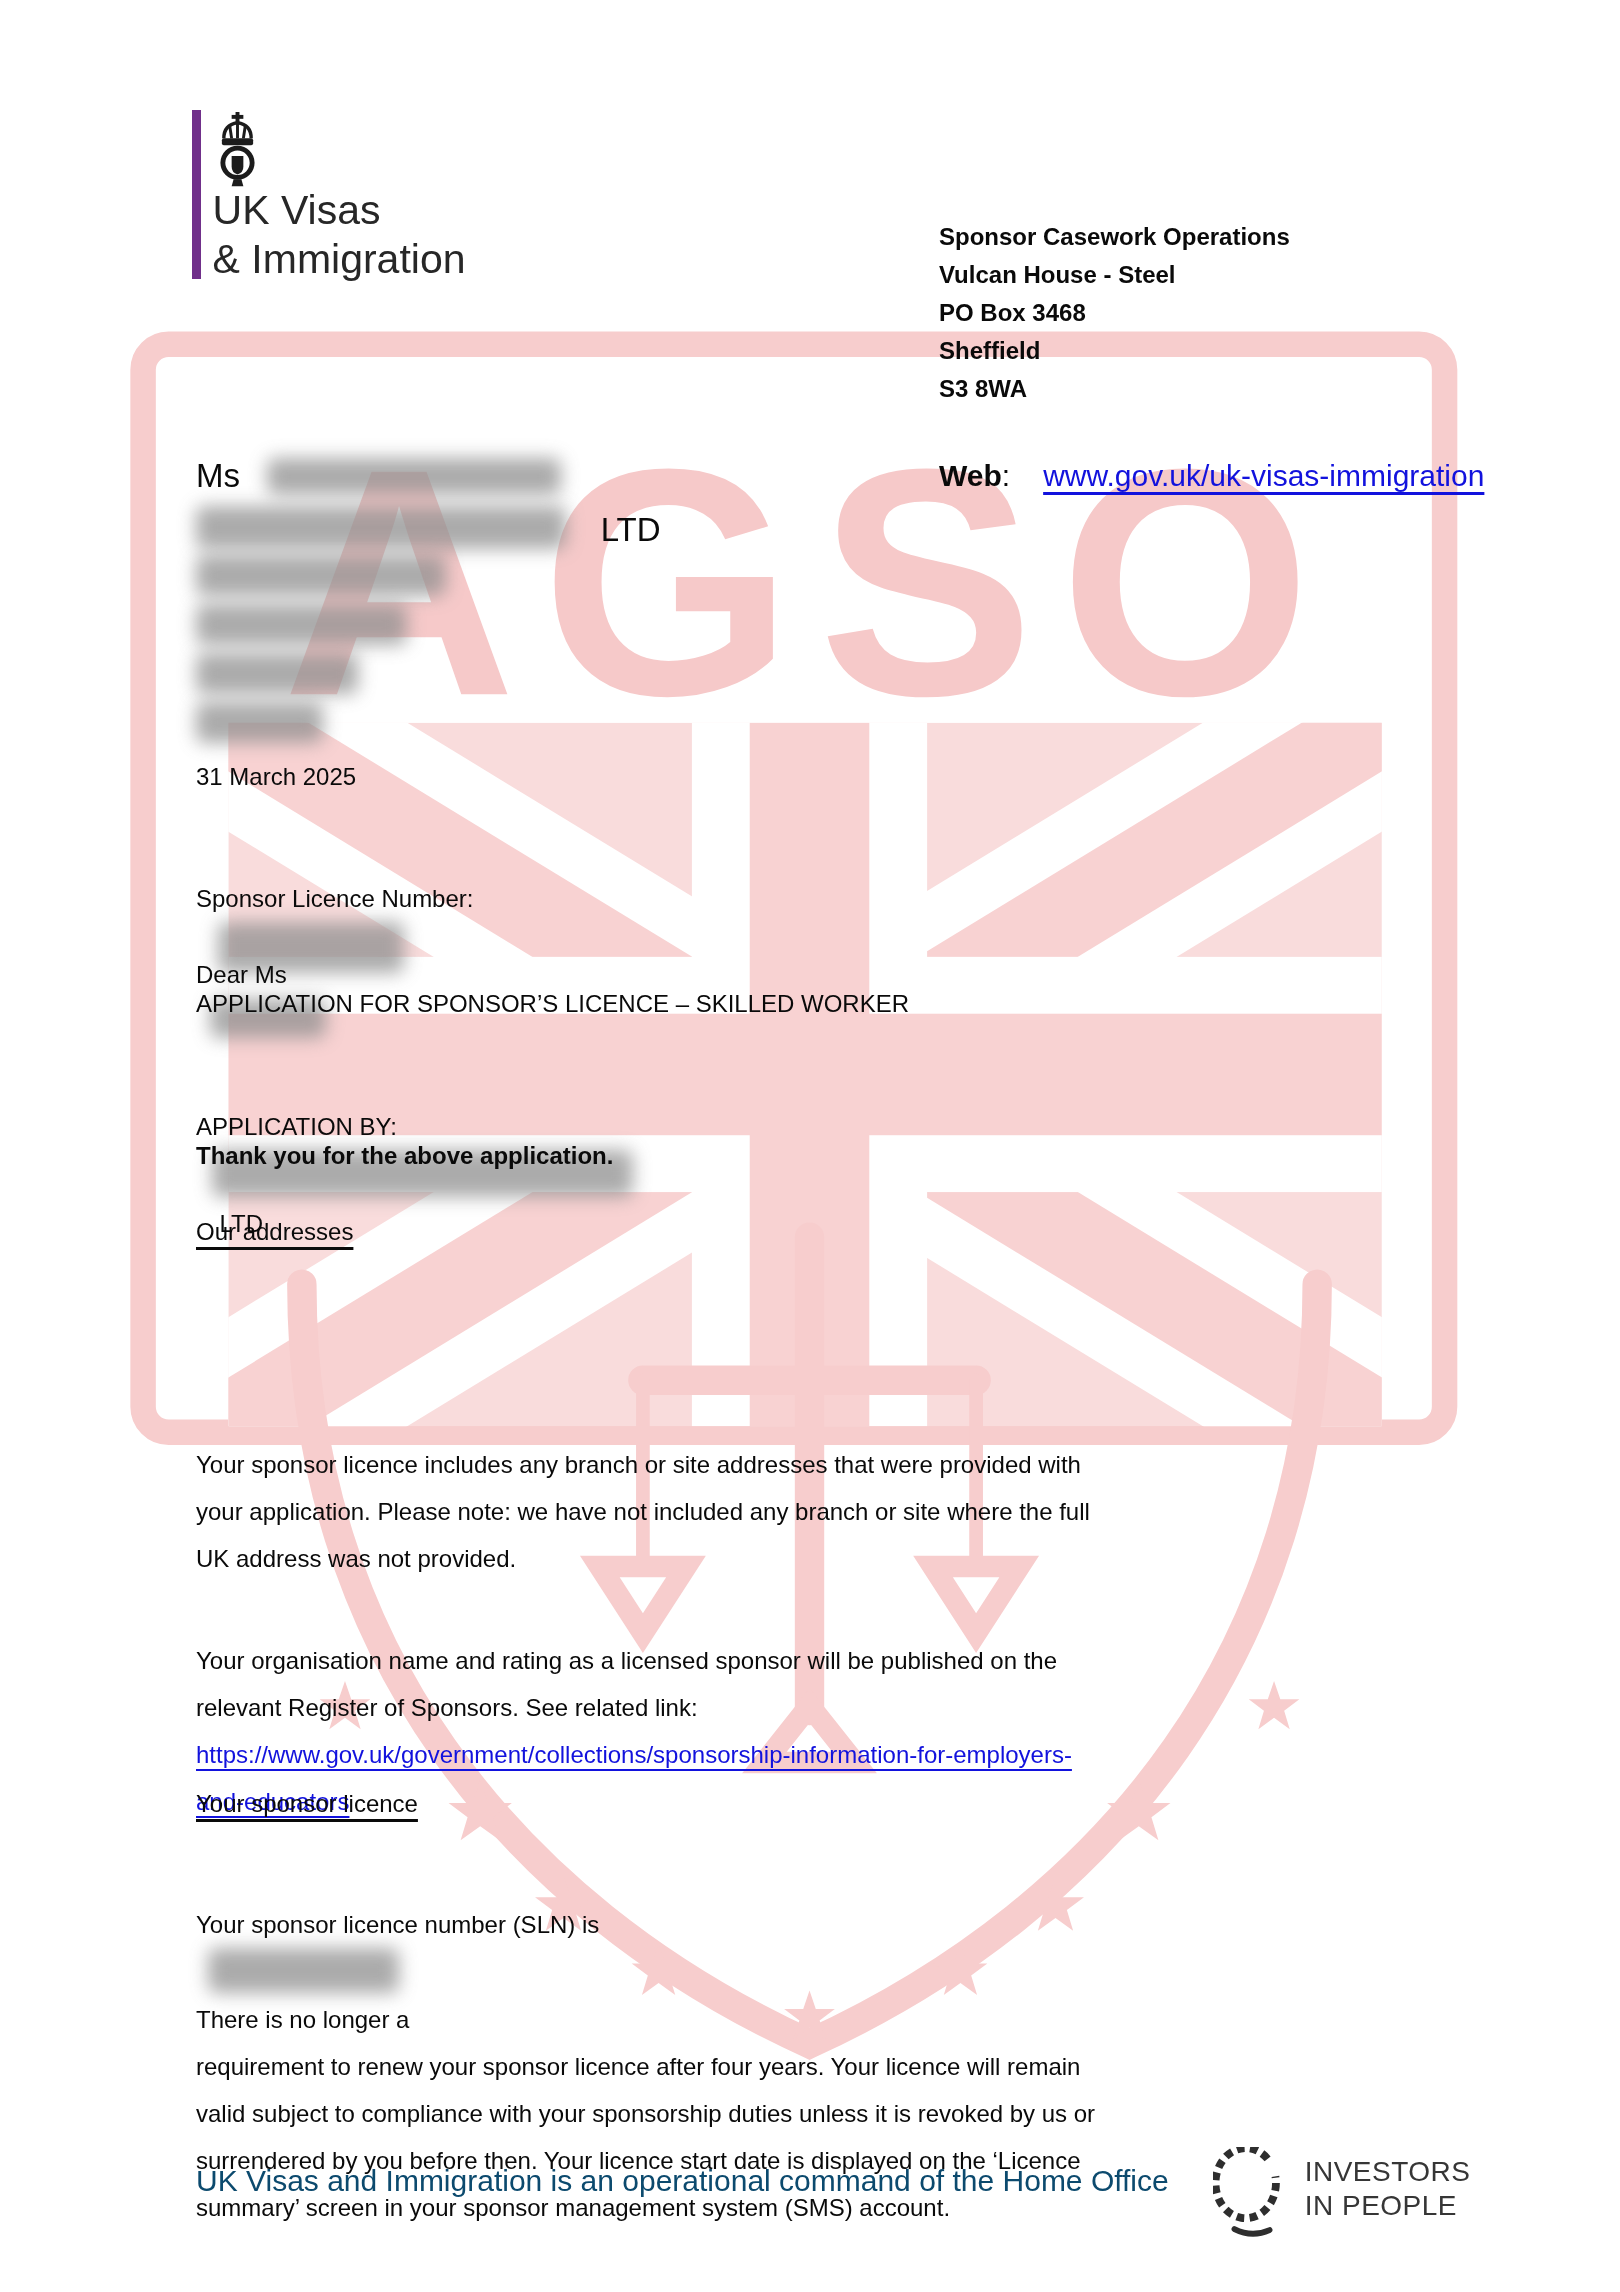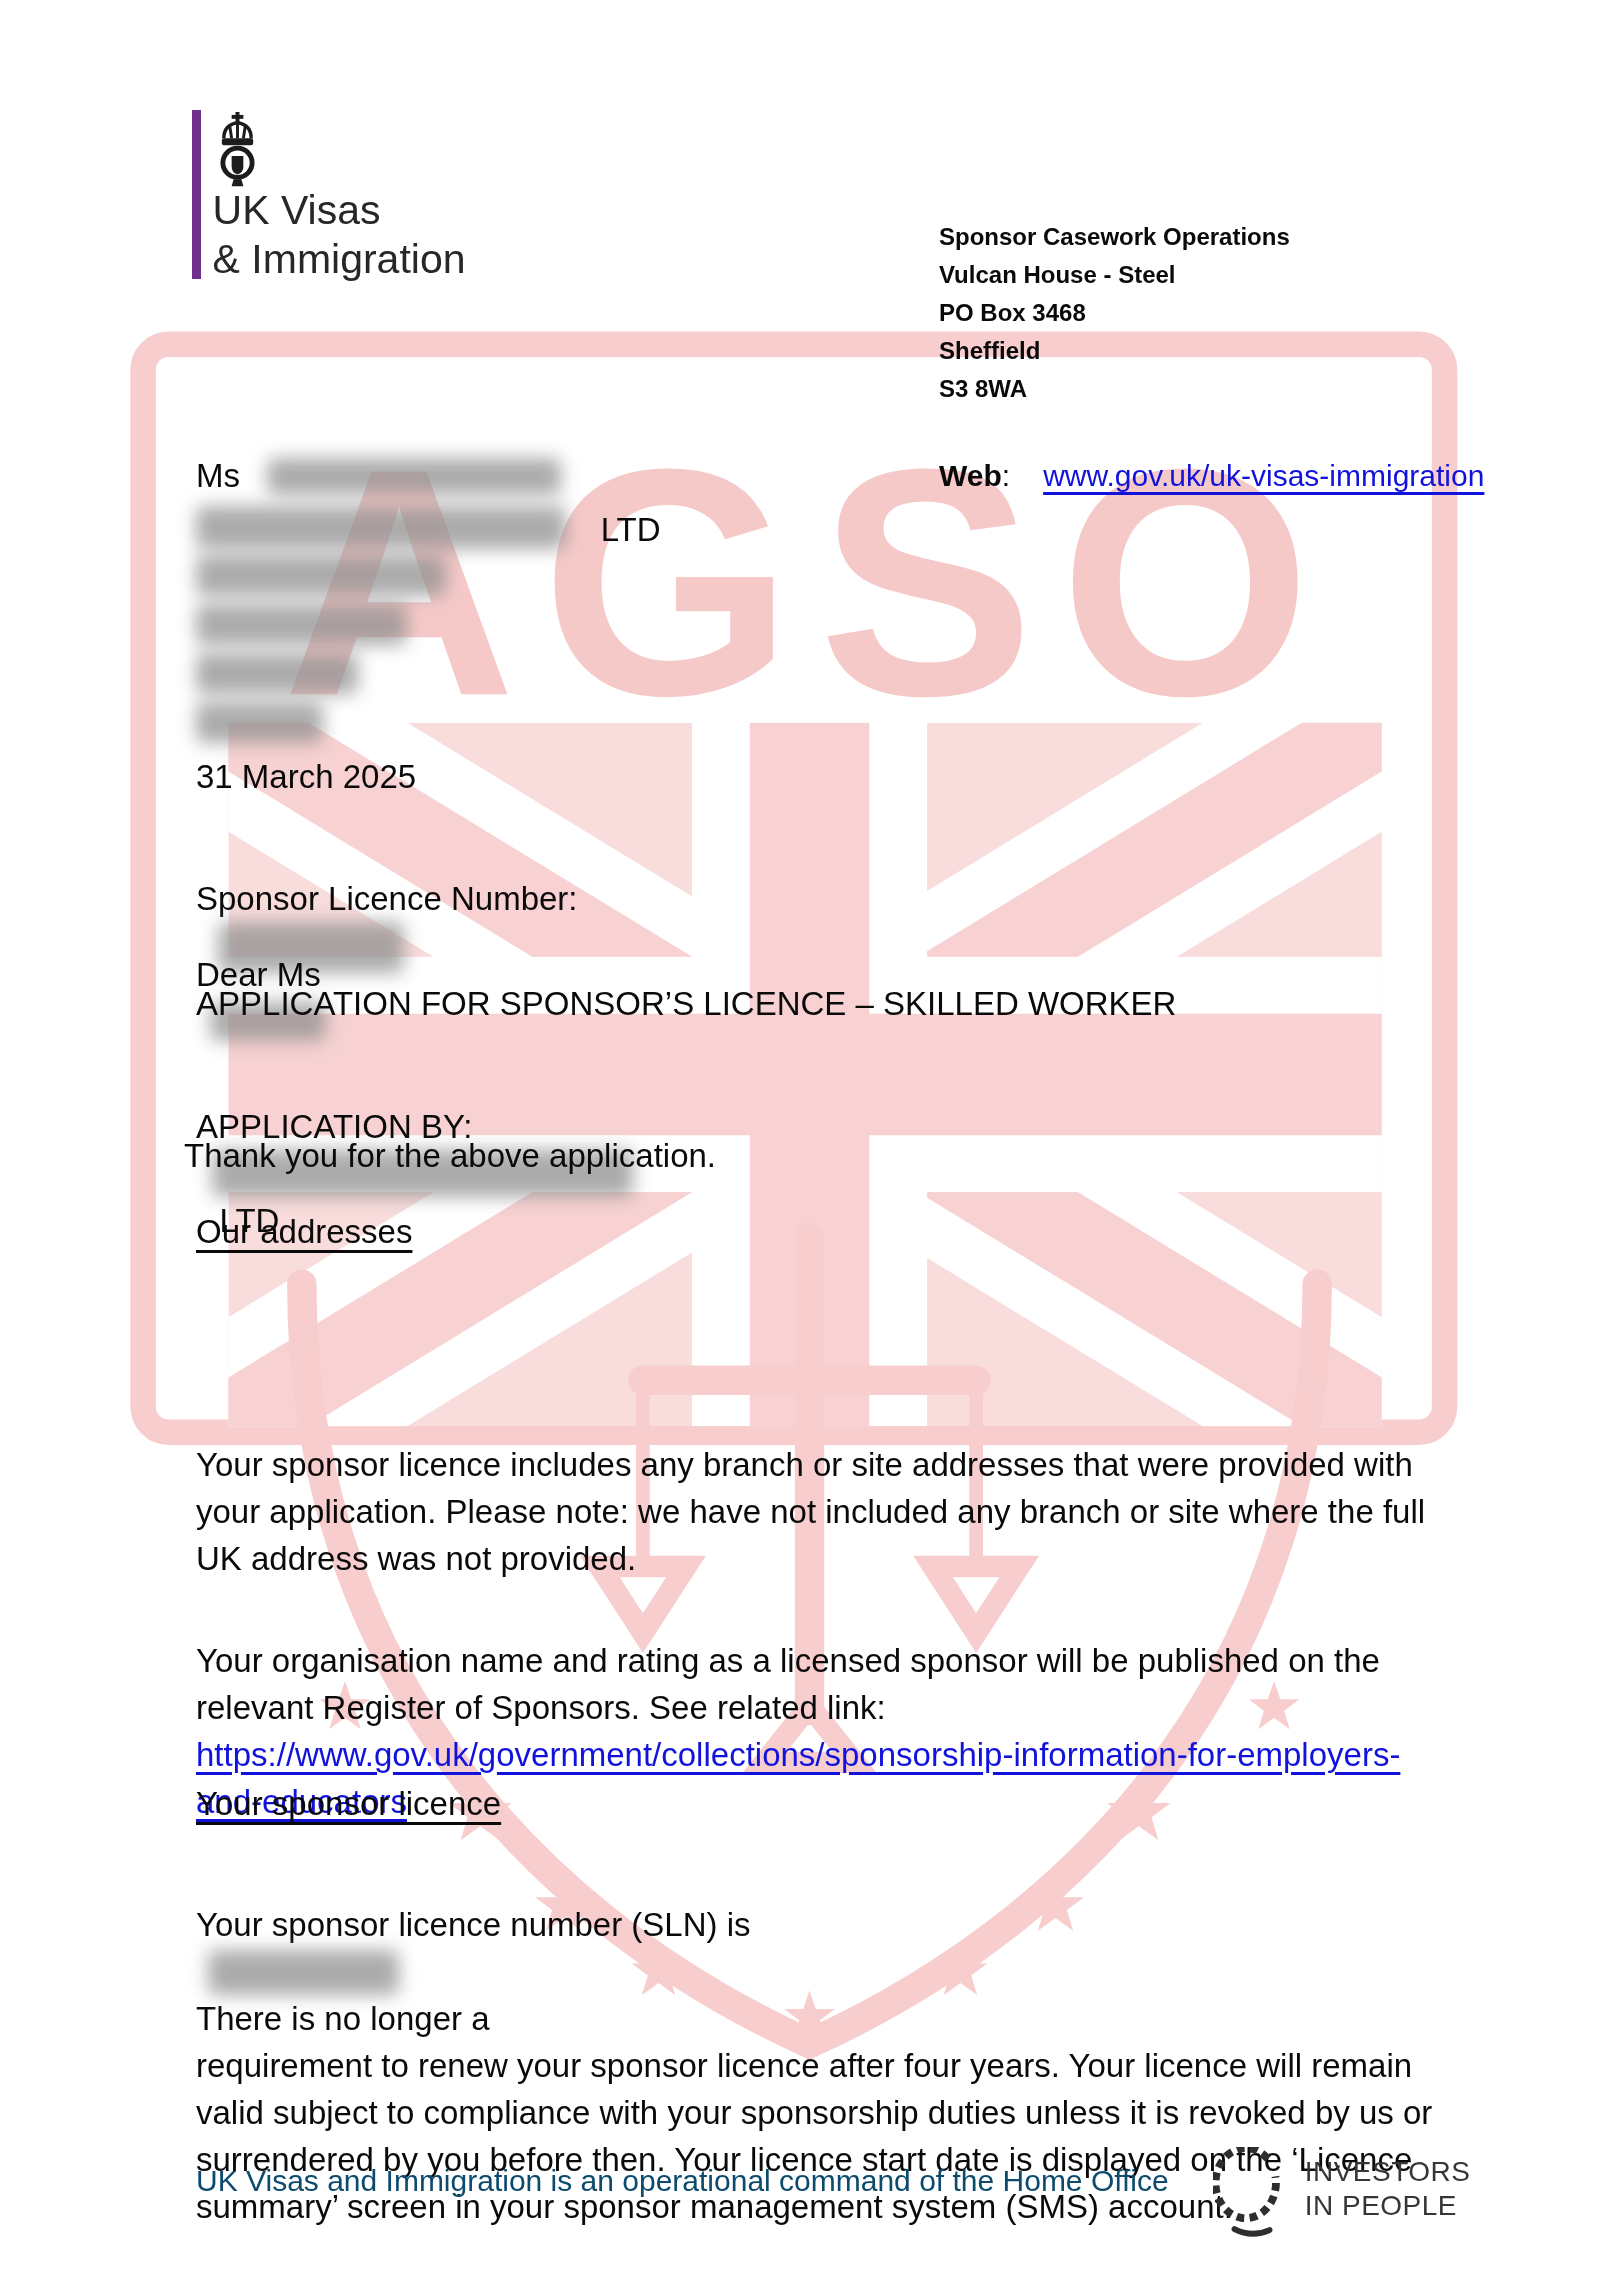--- a/index.html
+++ b/index.html
@@ -1,20 +1,20 @@
 <!DOCTYPE html>
 <html><head>
 <meta charset="utf-8">
 <style>
   html,body{margin:0;padding:0;background:#ffffff;}
   .page{position:relative;width:1620px;height:2293px;background:#fff;overflow:hidden;
         font-family:"Liberation Sans",sans-serif;color:#0a0a0a;}
   .layer{position:absolute;z-index:1;}
   .wm{position:absolute;left:0;top:0;z-index:0;pointer-events:none;}
-  .body-text{font-size:33px;line-height:47px;white-space:pre-line;}
+  .body-text{font-size:24px;line-height:47px;white-space:pre-line;}
   .bold{font-weight:bold;}
   .u{text-decoration:underline;text-underline-offset:6.9px;text-decoration-thickness:2.5px;}
   .link{color:#1212dd;text-decoration:underline;text-underline-offset:5.9px;cursor:pointer;}
   .blur{display:inline-block;background:#8f8f8f;border-radius:7.8px;filter:blur(8.8px);
         vertical-align:-7.8px;opacity:.75;}
   
   .logo{left:192px;top:110px;display:flex;}
   .logo-bar{width:8.8px;height:169px;background:#702f8a;margin-right:11.8px;}
   .logo-text{font-size:41px;line-height:49px;color:#272727;margin-top:76px;}
   .crown{position:absolute;left:20.6px;top:2px;}
@@ -143,21 +143,21 @@
   </div>
 
   <div class="layer body-text" style="left:196px;top:1056px;">
     <span>APPLICATION BY:</span>
     <span class="blur" style="width:421px;height:47px;margin-left:15.7px;vertical-align:-11.8px;"></span>
     <span style="margin-left:23.5px;">LTD</span>
   </div>
 
   <div class="layer body-text" style="left:196px;top:980px;">APPLICATION FOR SPONSOR’S LICENCE – SKILLED WORKER</div>
 
-  <div class="layer body-text" style="left:184px;top:1132px;">Thank you for the above application.</div>
+  <div class="layer body-text" style="left:196px;top:1132px;font-weight:bold;">Thank you for the above application.</div>
 
   <div class="layer body-text u" style="left:196px;top:1208px;">Our addresses</div>
 
 
   <div class="layer body-text" style="left:196px;top:1441px;">Your sponsor licence includes any branch or site addresses that were provided with
 your application. Please note: we have not included any branch or site where the full
 UK address was not provided.</div>
 
   <div class="layer body-text" style="left:196px;top:1590px;">
     <span>Your organisation name and rating as a licensed sponsor will be published on the

